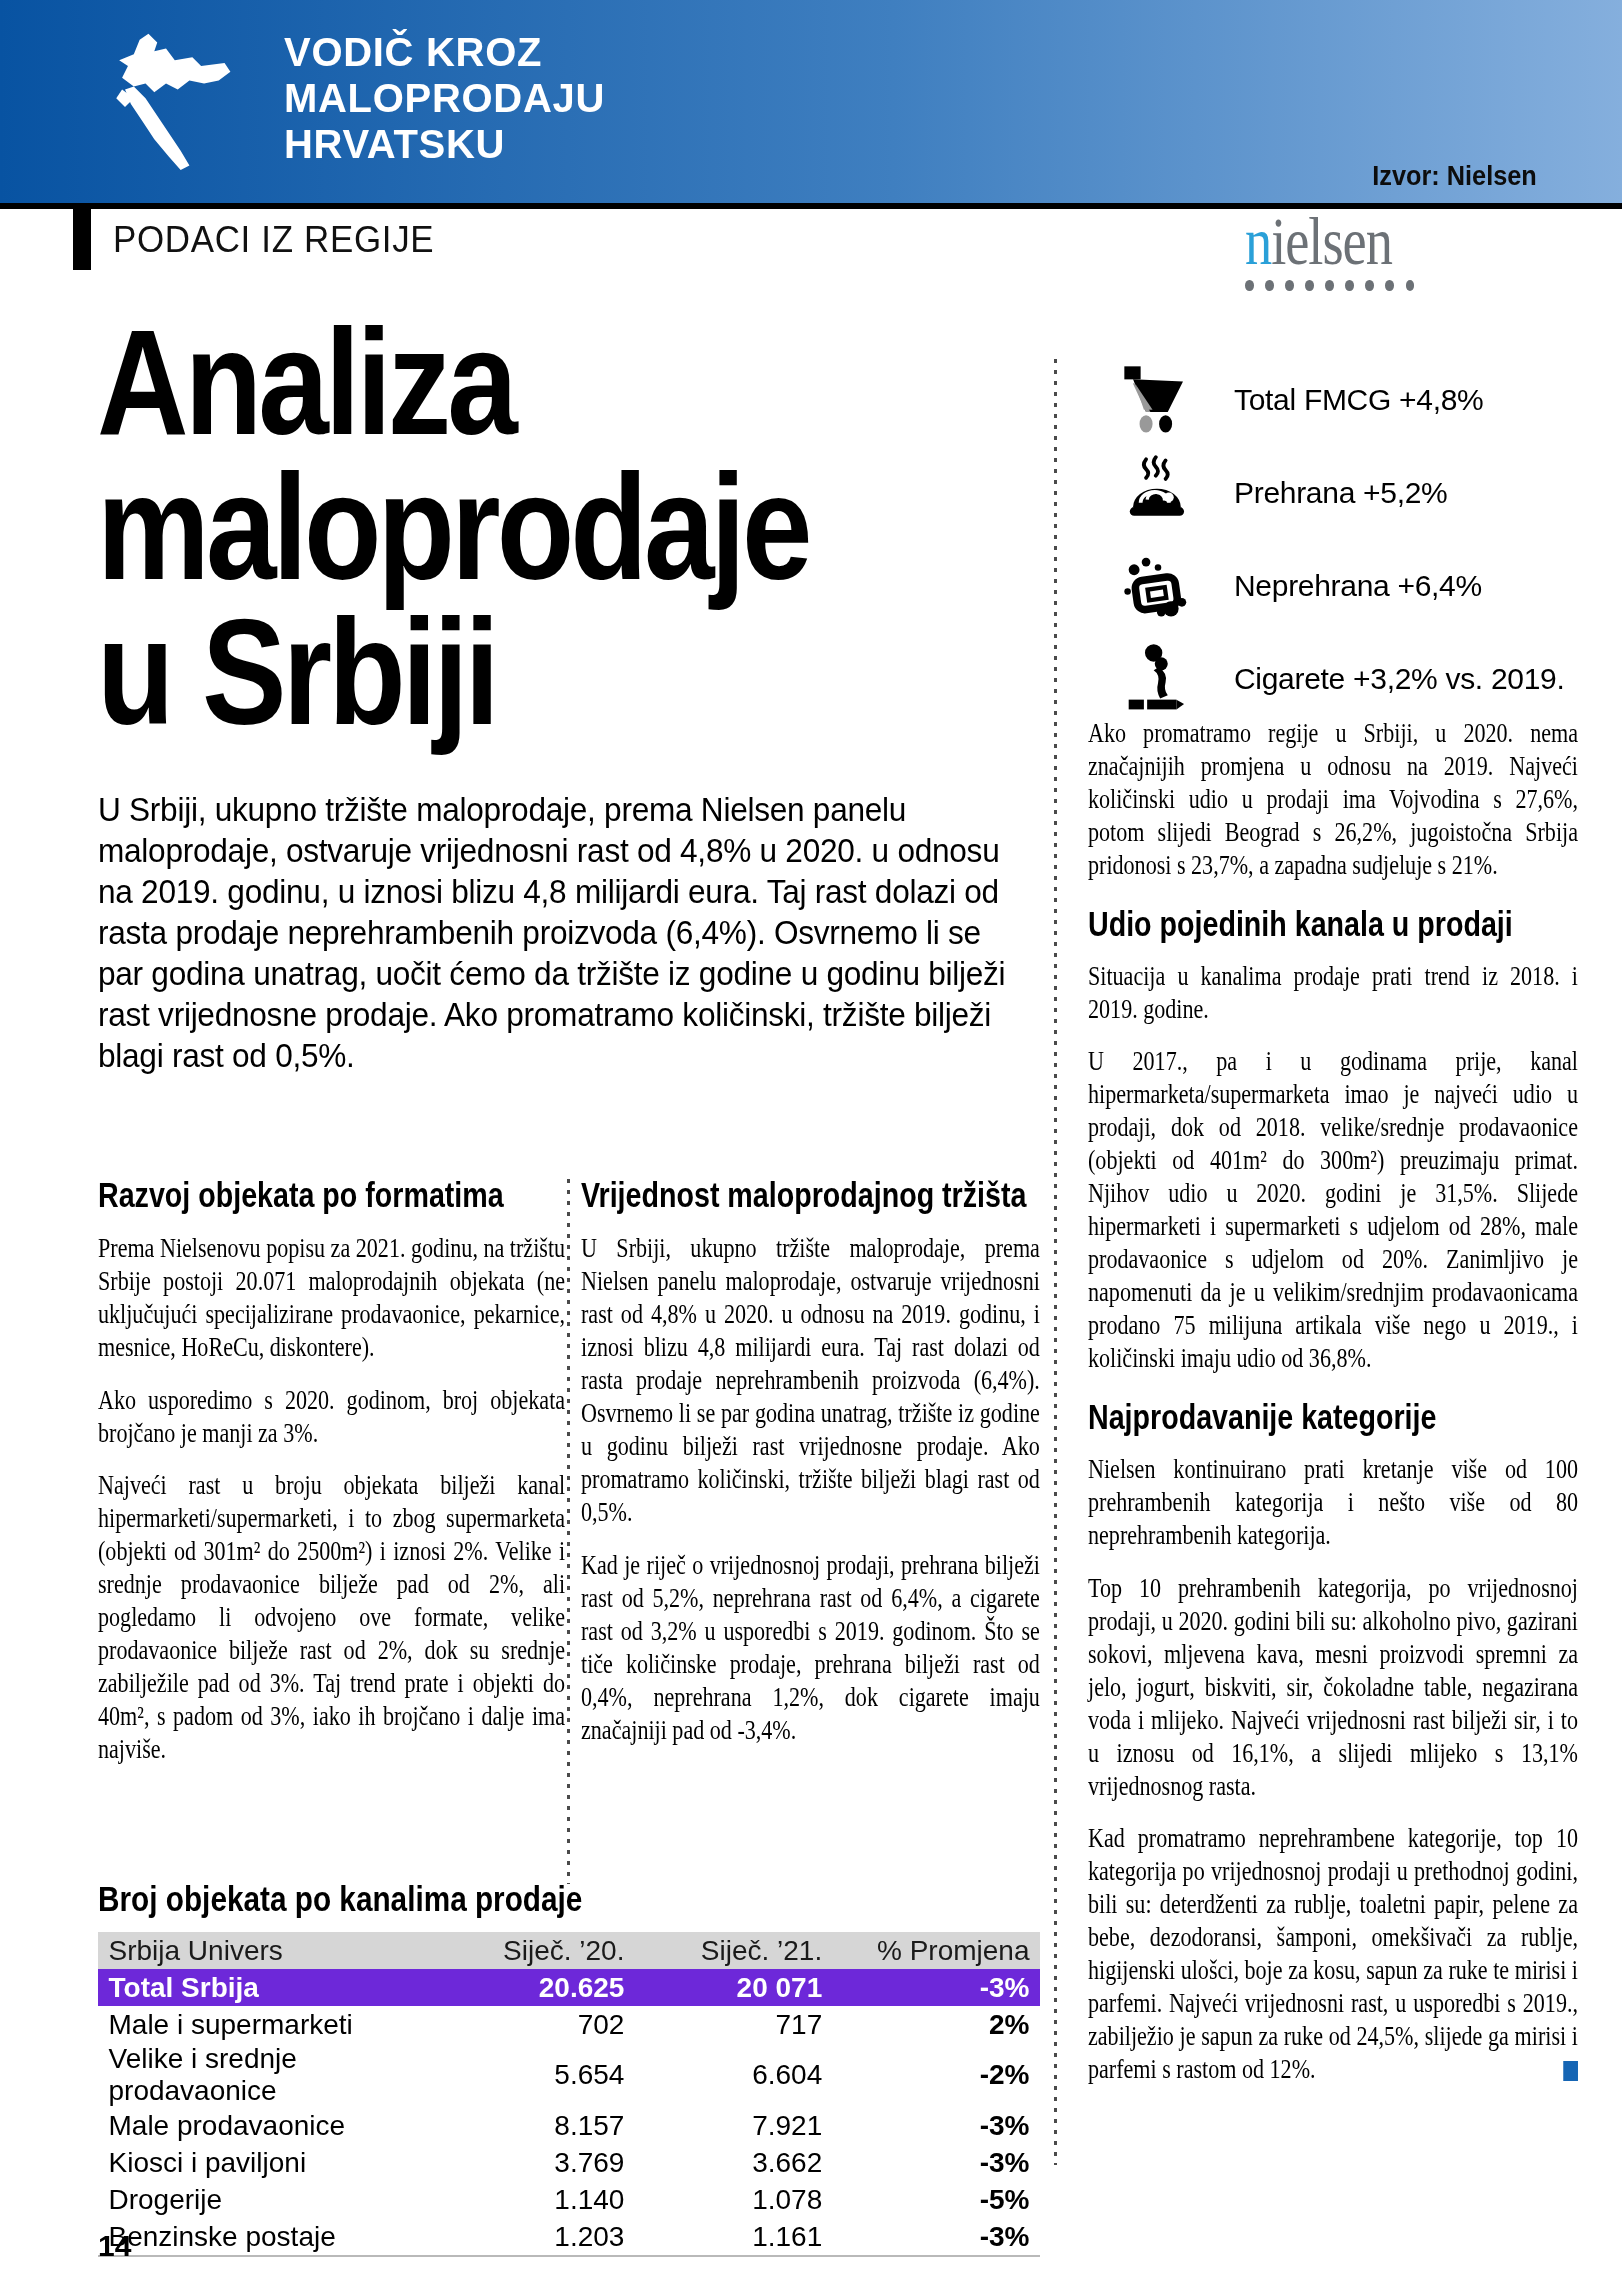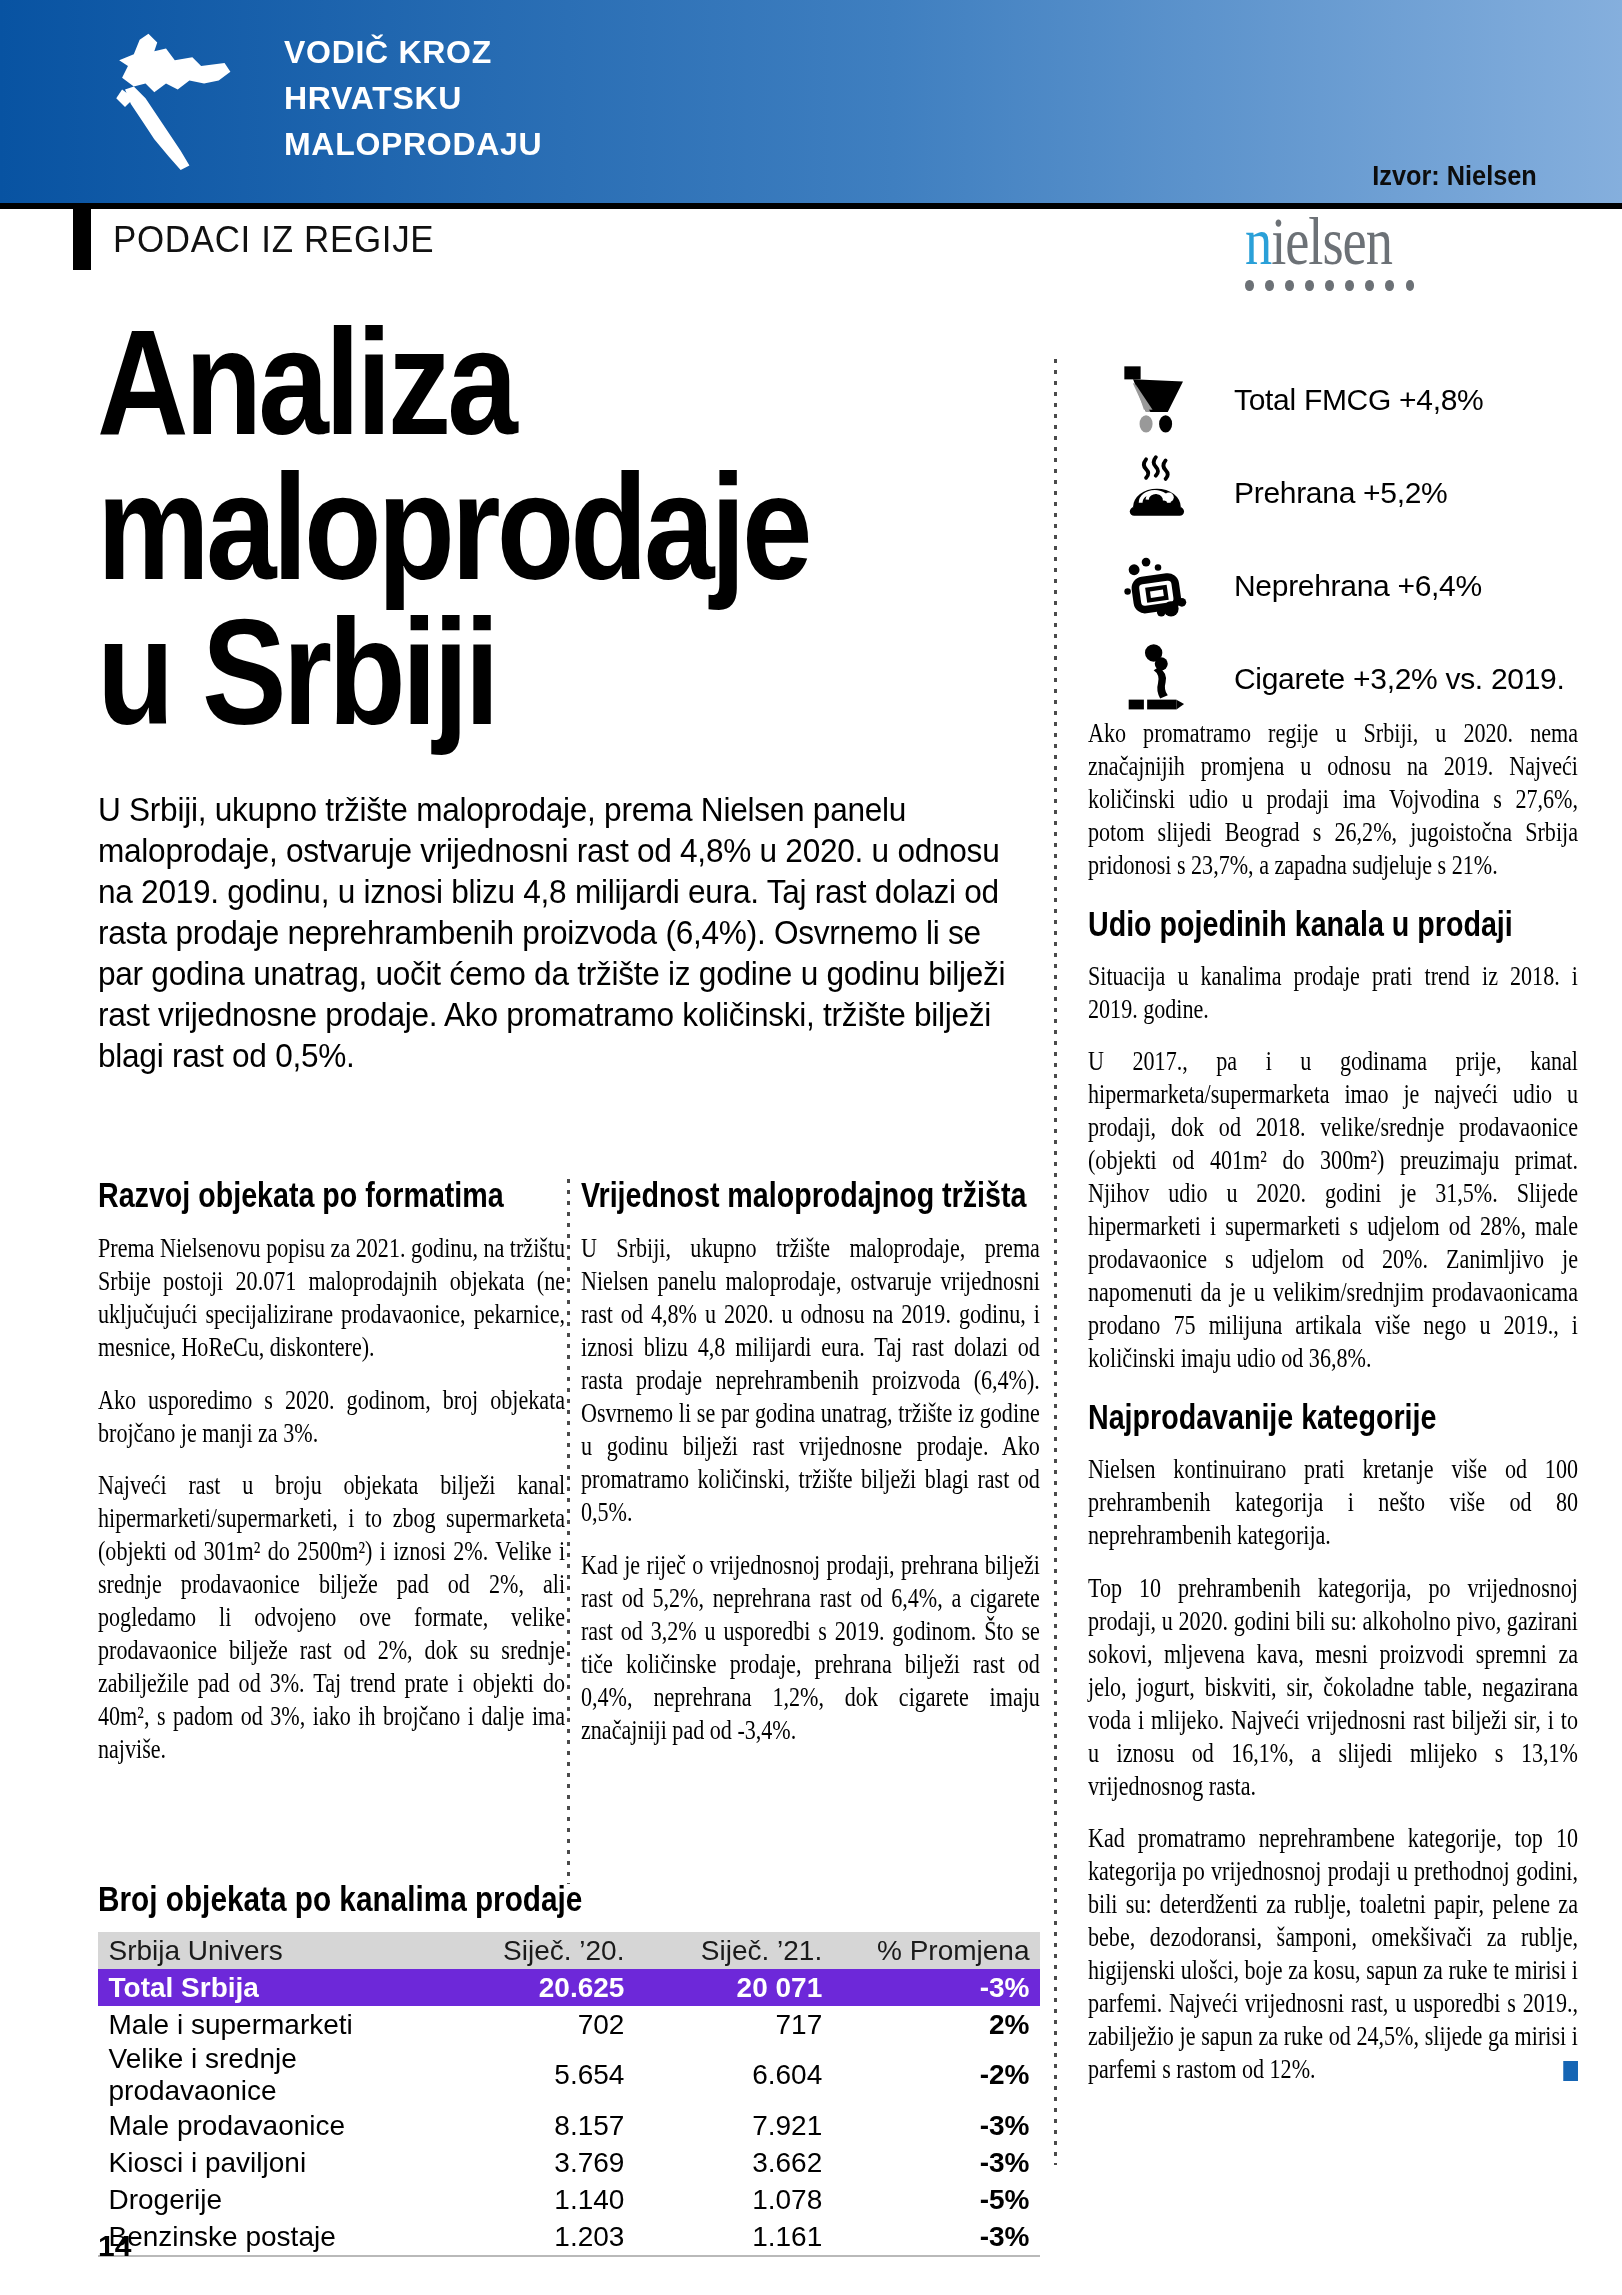--- a/index.html
+++ b/index.html
@@ -3,21 +3,21 @@
 <meta charset="utf-8">
 <style>
   html,body{margin:0;padding:0;background:#fff;}
   .page{position:relative;width:1623px;height:2295px;background:#fff;overflow:hidden;
         font-family:"Liberation Sans",sans-serif;color:#000;}
 
   
   .band{position:absolute;left:0;top:0;width:1623px;height:203px;
         background:linear-gradient(90deg,#0853a2 0%,#3f7fc0 55%,#85afdd 100%);}
   .band-map{position:absolute;left:82px;top:25px;width:209px;height:161px;}
-  .band-title{position:absolute;left:284px;top:29px;font-size:32px;line-height:46px;
+  .band-title{position:absolute;left:284px;top:29px;font-size:40px;line-height:46px;
         font-weight:800;color:#fff;letter-spacing:0.7px;white-space:nowrap;}
   .band-source{position:absolute;right:86px;top:160px;font-size:27.5px;font-weight:800;color:#0d0d0d;
         transform:scaleX(.92);transform-origin:100% 0;white-space:nowrap;}
   .top-rule{position:absolute;left:0;top:203px;width:1623px;height:5.9px;background:#000;}
   .kicker-bar{position:absolute;left:73px;top:209px;width:17.7px;height:61px;background:#000;}
   .kicker{position:absolute;left:113px;top:219px;font-size:36px;font-weight:400;
         letter-spacing:0.7px;color:#111;transform:scaleX(.97);transform-origin:0 0;white-space:nowrap;}
 
   
   .logo{position:absolute;left:1245px;top:207px;width:177px;}
@@ -80,22 +80,22 @@
 <div class="page">
 
   <div class="band">
     <svg class="band-map" viewBox="0 0 140 110">
       <path fill="#fff" d="M44 6 L50 12 L48 18 L56 16 L62 24 L74 22 L80 28 L96 26 L100 32 L92 38 L82 40 L72 38 L64 44 L56 40 L48 46 L42 40 L34 42 L26 36 L30 28 L24 24 L34 20 L38 10 Z"></path>
       <path fill="#fff" d="M34 42 L42 50 L50 62 L58 74 L66 86 L72 96 L66 99 L58 90 L48 78 L40 66 L32 54 L28 44 Z"></path>
       <path fill="#fff" d="M26 44 L34 50 L28 56 L22 50 Z"></path>
     </svg>
     <div class="band-title">
       <div>VODIČ KROZ</div>
+      <div>MALOPRODAJU</div>
       <div>HRVATSKU</div>
-      <div>MALOPRODAJU</div>
     </div>
     <div class="band-source">Izvor: Nielsen</div>
   </div>
   <div class="top-rule"></div>
   <div class="kicker-bar"></div>
   <div class="kicker">PODACI IZ REGIJE</div>
 
   <div class="logo">
     <div class="logo-word"><span class="blue">n</span><span>ielsen</span></div>
     <div class="logo-dots">

